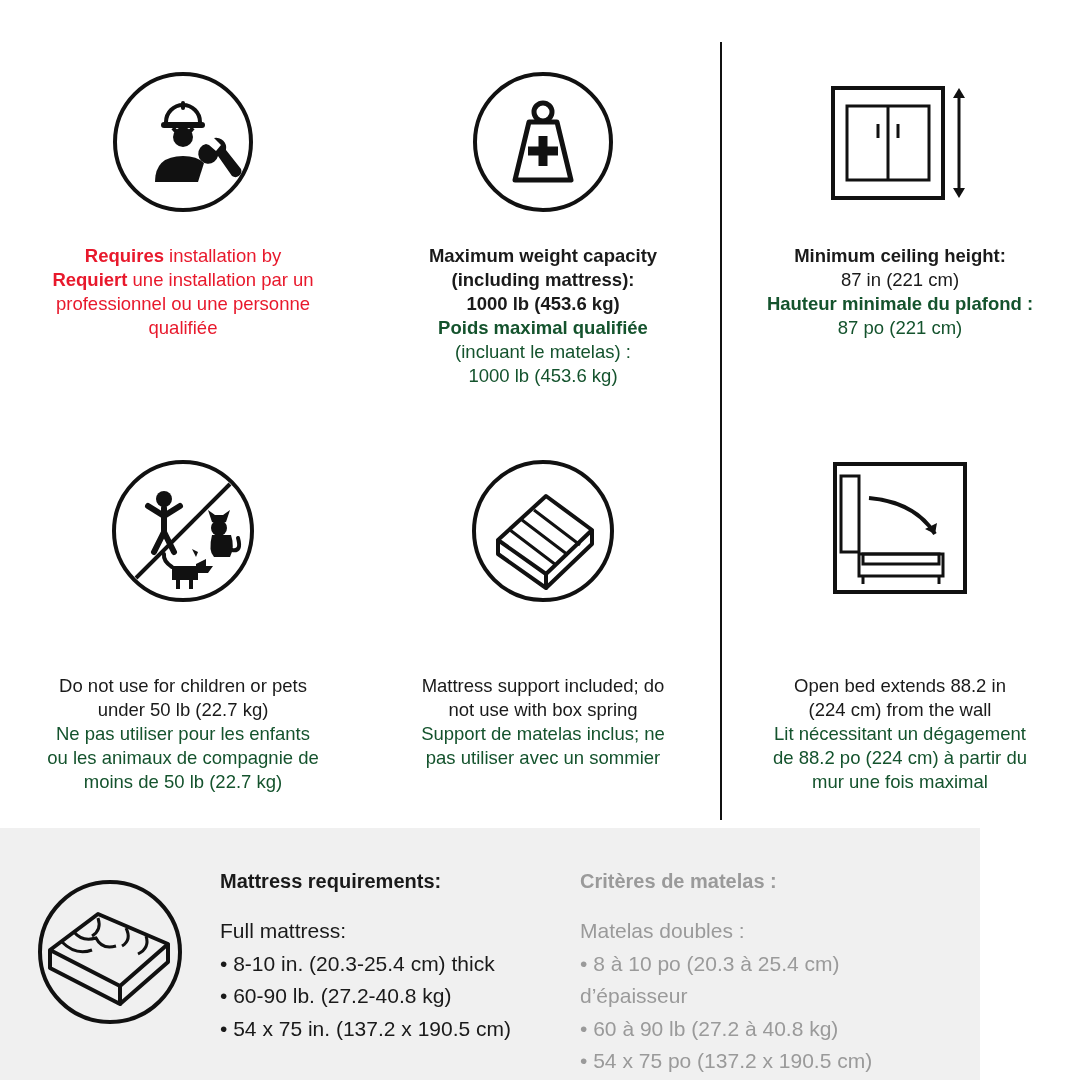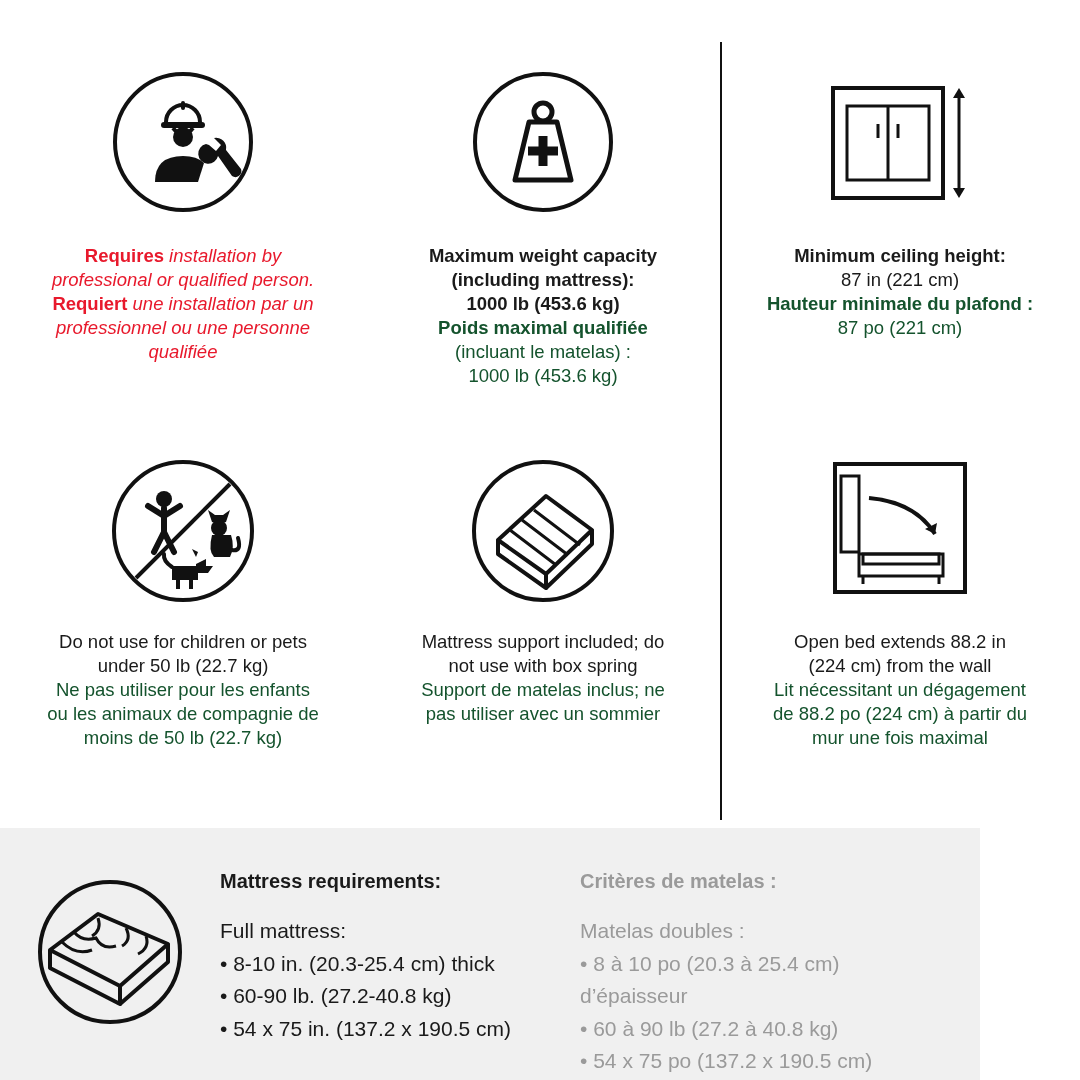--- a/index.html
+++ b/index.html
@@ -26,42 +26,42 @@
     width: 2px; height: 778px;
     background: #111;
   }
   .cell {
     display: flex;
     flex-direction: column;
     align-items: center;
     padding: 0 18px;
   }
   .cell.r1 { padding-top: 62px; }
-  .cell.r2 { padding-top: 36px; }
+  .cell.r2 { padding-top: 36px; gap: 44px; }
 
   .icon-wrap {
     height: 160px;
     display: flex;
     align-items: center;
     justify-content: center;
     margin-bottom: 22px;
   }
   .icon-wrap.tall { height: 170px; margin-bottom: 14px; }
 
   .txt {
     text-align: center;
     line-height: 1.30;
     font-size: 18.5px;
   }
   .txt .en { font-weight: bold; color: #1a1a1a; }
   .txt .en.reg { font-weight: normal; }
   .txt .fr { color: #14532d; }
   .txt .fr.b { font-weight: bold; }
   .red { color: #e8192c; font-weight: bold; }
-  .red-reg { color: #e8192c; font-weight: normal; font-style: italic; }
+  .red-reg { color: #e8192c; font-weight: normal; }
   .line { display: block; }
 
   
   .band {
     position: absolute;
     left: 0; top: 828px;
     width: 980px; height: 252px;
     background: #f0f0f0;
     display: flex;
     align-items: flex-start;
@@ -97,21 +97,20 @@
           <path d="M72 33 v5" stroke="#111" stroke-width="4" stroke-linecap="round"></path>
           <rect x="50" y="52" width="44" height="6" rx="3" fill="#111"></rect>
           <path d="M62 58 q10 13 20 0" fill="none" stroke="#111" stroke-width="4"></path>
           <circle cx="72" cy="67" r="10" fill="#111"></circle>
           <path d="M44 112 q0 -26 28 -26 q14 0 21 7 l-6 19 z" fill="#111"></path>
           <path d="M95 74 a10 10 0 1 0 12 12 l14 20 a6 6 0 0 0 9 -7 l-15 -19 a10 10 0 0 0 -12 -12 l7 7 -5 6 -7 -6 z" fill="#111"></path>
         </svg>
       </div>
       <div class="txt">
         <span class="line"><span class="red">Requires</span> <span class="red-reg">installation by</span></span>
-        <span class="line red-reg">professional or qualified person.</span>
         <span class="line"><span class="red">Requiert</span> <span class="red-reg">une installation par un</span></span>
         <span class="line red-reg">professionnel ou une personne</span>
         <span class="line red-reg">qualifiée</span>
       </div>
     </div>
 
     <div class="cell r1">
       <div class="icon-wrap">
         <svg width="144" height="144" viewBox="0 0 144 144">
           <circle cx="72" cy="72" r="68" fill="none" stroke="#111" stroke-width="4"></circle>

